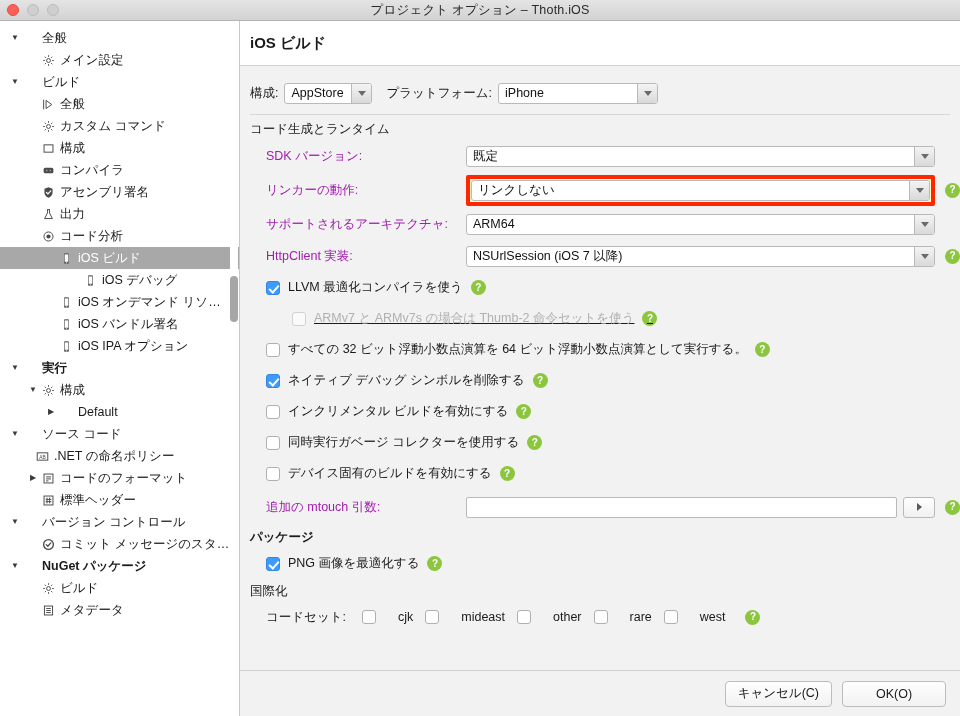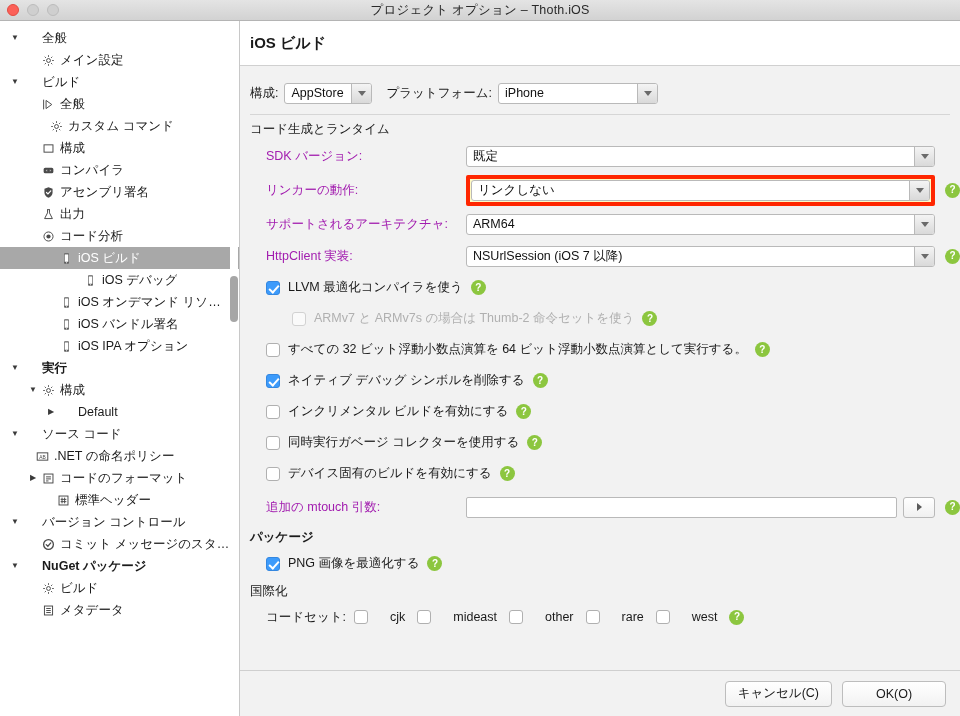--- a/index.html
+++ b/index.html
@@ -288,21 +288,21 @@
   }
 
   .cbrow {
     display: flex;
     align-items: center;
     height: 31px;
     padding-left: 26px;
     box-sizing: border-box;
     gap: 8px;
   }
-  .cbrow.indent { padding-left: 52px; }
+  .cbrow.indent { padding-left: 52px; text-decoration: underline; }
   .cb {
     width: 14px;
     height: 14px;
     flex: 0 0 14px;
     box-sizing: border-box;
     border: 1px solid #b0b0b0;
     border-radius: 3px;
     background: #ffffff;
     position: relative;
   }
@@ -324,20 +324,21 @@
   .cb.disabled { border-color: #d2d2d2; background: #fafafa; }
   .cb-label { font-size: 12.5px; color: #1a1a1a; }
   .cb-label.disabled { color: #b0b0b0; }
 
   .codeset-row {
     display: flex;
     align-items: center;
     height: 30px;
     padding-left: 26px;
     box-sizing: border-box;
+    gap: 8px;
   }
   .codeset-row .cs-label { font-size: 12.5px; margin-right: 8px; }
   .cs-item { display: flex; align-items: center; gap: 6px; margin-right: 12px; }
   .cs-item .cs-text { font-size: 12.5px; margin-left: 16px; }
 
   
   .footer {
     height: 46px;
     flex: 0 0 46px;
     background: #f2f2f2;
@@ -406,21 +407,21 @@
           <div class="tree-row" style="padding-left: 26px;">
             <span class="disc"></span>
             <span class="ico">
               <svg width="13" height="13" viewBox="0 0 16 16" fill="none" stroke="#4a4a4a" stroke-width="1.2">
                 <path d="M2 2v12"></path>
                 <path d="M5 3l7 5-7 5z"></path>
               </svg>
             </span>
             <span class="lbl">全般</span>
           </div>
-          <div class="tree-row" style="padding-left: 34px;">
+          <div class="tree-row" style="padding-left: 26px;">
             <span class="disc"></span>
             <span class="ico">
               <svg width="13" height="13" viewBox="0 0 16 16" fill="none" stroke="#4a4a4a" stroke-width="1.2">
                 <circle cx="8" cy="8" r="2.4"></circle>
                 <path d="M8 1.5v2M8 12.5v2M1.5 8h2M12.5 8h2M3.4 3.4l1.4 1.4M11.2 11.2l1.4 1.4M12.6 3.4l-1.4 1.4M4.8 11.2l-1.4 1.4"></path>
               </svg>
             </span>
             <span class="lbl">カスタム コマンド</span>
           </div>
           <div class="tree-row" style="padding-left: 26px;">
@@ -565,21 +566,21 @@
           <div class="tree-row" style="padding-left: 26px;">
             <span class="disc">▶</span>
             <span class="ico">
               <svg width="13" height="13" viewBox="0 0 16 16" fill="none" stroke="#4a4a4a" stroke-width="1.2">
                 <rect x="2.5" y="2.5" width="11" height="11"></rect>
                 <path d="M5 6h6M5 8.5h6M5 11h3"></path>
               </svg>
             </span>
             <span class="lbl">コードのフォーマット</span>
           </div>
-          <div class="tree-row" style="padding-left: 41px;">
+          <div class="tree-row" style="padding-left: 26px;">
             <span class="disc"></span>
             <span class="ico">
               <svg width="13" height="13" viewBox="0 0 16 16" fill="none" stroke="#4a4a4a" stroke-width="1.2">
                 <rect x="2.5" y="2.5" width="11" height="11"></rect>
                 <path d="M6.2 4.5v7M9.4 4.5v7M4.5 6.6h7M4.5 9.4h7"></path>
               </svg>
             </span>
             <span class="lbl">標準ヘッダー</span>
           </div>
           <div class="tree-row" style="padding-left: 8px;">

